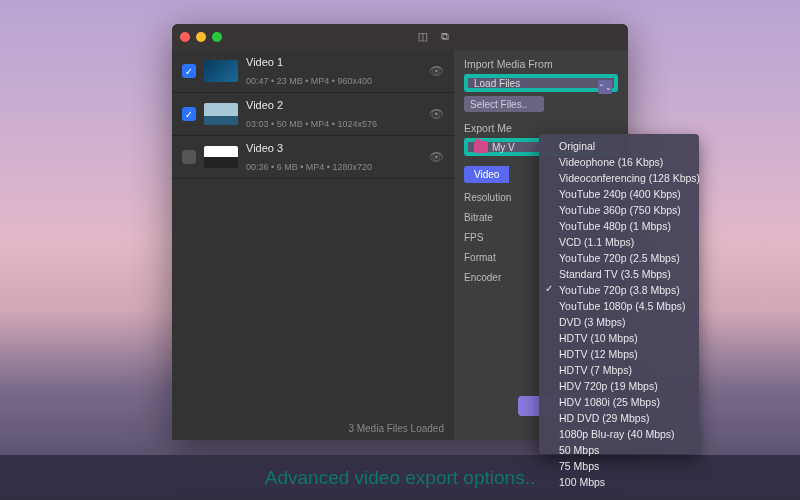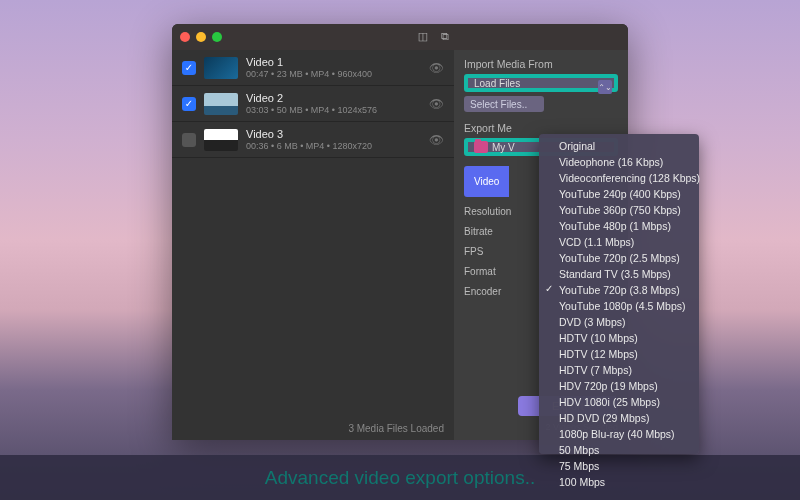--- a/index.html
+++ b/index.html
@@ -34,21 +34,21 @@
   .chk {
     width: 14px; height: 14px; border-radius: 3px; display: flex; align-items: center; justify-content: center;
     font-size: 10px; color: #fff; flex-shrink: 0;
   }
   .chk.on { background: #2b73ff; }
   .chk.off { background: #555; }
   .thumb { width: 34px; height: 22px; border-radius: 2px; flex-shrink: 0; }
   .thumb.a { background: linear-gradient(135deg,#0a3a5a,#1a6a9a); }
   .thumb.b { background: linear-gradient(180deg,#a8c8d8 60%,#2a5a7a 60%); }
   .thumb.c { background: linear-gradient(180deg,#fff 50%,#222 50%); }
-  .minfo { flex: 1; display: flex; flex-direction: column; gap: 1px; }
+  .minfo { flex: 1; display: flex; flex-direction: column; gap: 8px; }
   .mtitle { color: #e8e8e8; font-size: 11px; }
   .mmeta { color: #8a8a8a; font-size: 9px; }
   .eye { color: #777; font-size: 12px; flex-shrink: 0; }
   .left-footer { color: #888; font-size: 10px; text-align: right; padding: 6px 10px; }
   .right { flex: 1; background: #3e3e3e; padding: 6px 10px 8px; display: flex; flex-direction: column; gap: 4px; color: #ccc; font-size: 10.5px; position: relative; }
   .rlabel { color: #bbb; font-size: 10.5px; margin-top: 2px; }
   .select {
     background: #5a5670; border: 4px solid #14b8a6; border-radius: 3px; height: 18px;
     display: flex; align-items: center; padding: 0 6px; color: #ddd; font-size: 10px; position: relative;
   }
@@ -58,21 +58,21 @@
   }
   .selbtn {
     background: #6a6480; height: 16px; border-radius: 3px; display: flex; align-items: center;
     padding: 0 6px; color: #cfcfe0; font-size: 10px; width: 80px;
   }
   .folder-row { display: flex; align-items: center; gap: 4px; }
   .folder { width: 14px; height: 12px; background: #d04a8a; border-radius: 2px; position: relative; }
   .folder:before { content: ""; position: absolute; top: -2px; left: 1px; width: 6px; height: 3px; background: #d04a8a; border-radius: 1px 1px 0 0; }
   .tabrow { display: flex; margin-top: 6px; }
   .tab {
-    background: #5a6af0; color: #fff; font-size: 10px; padding: 10px 10px; border-radius: 3px 0 0 3px;
+    background: #5a6af0; color: #fff; font-size: 10px; padding: 3px 10px; border-radius: 3px 0 0 3px;
   }
   .setting-row { display: flex; align-items: center; height: 20px; }
   .setting-row .lbl { width: 60px; color: #bbb; font-size: 10px; }
   .spacer { flex: 1; }
   .export-btn {
     background: #8a7ae0; color: #fff; border-radius: 4px; height: 20px; width: 100px;
     display: flex; align-items: center; justify-content: center; font-size: 11px; margin-left: auto;
   }
   .vids-sel { color: #aaa; font-size: 9px; text-align: right; margin-top: 2px; }
   .dropdown {

